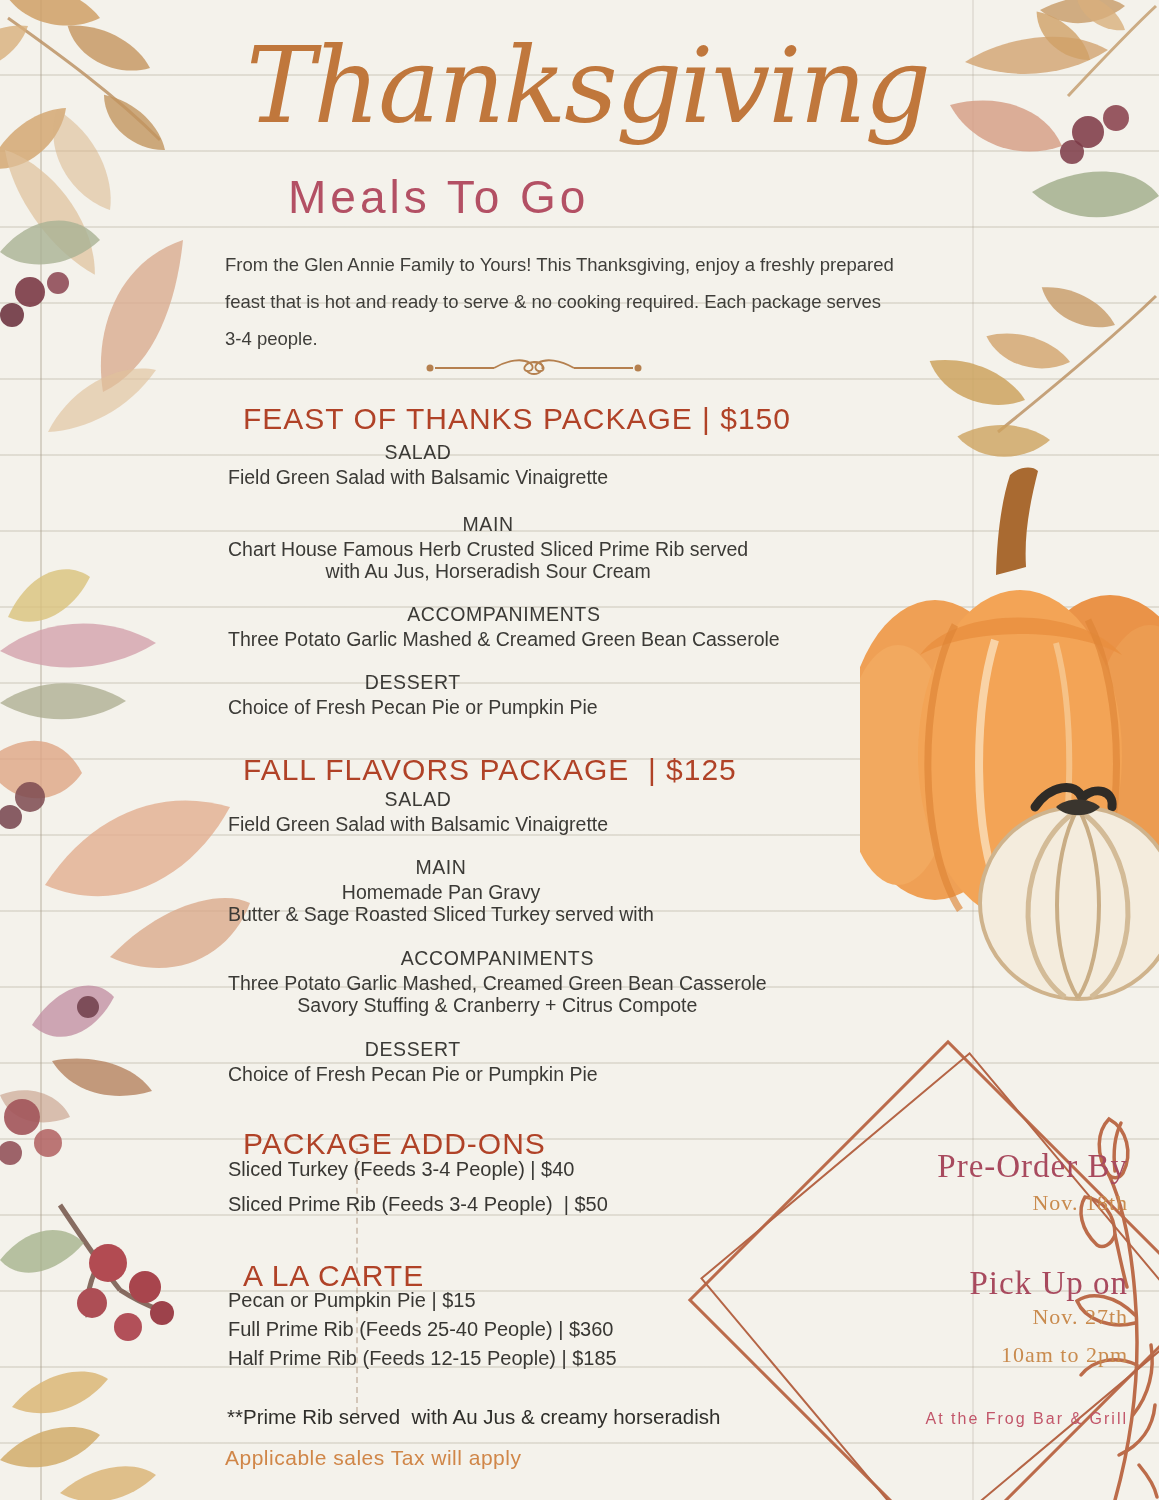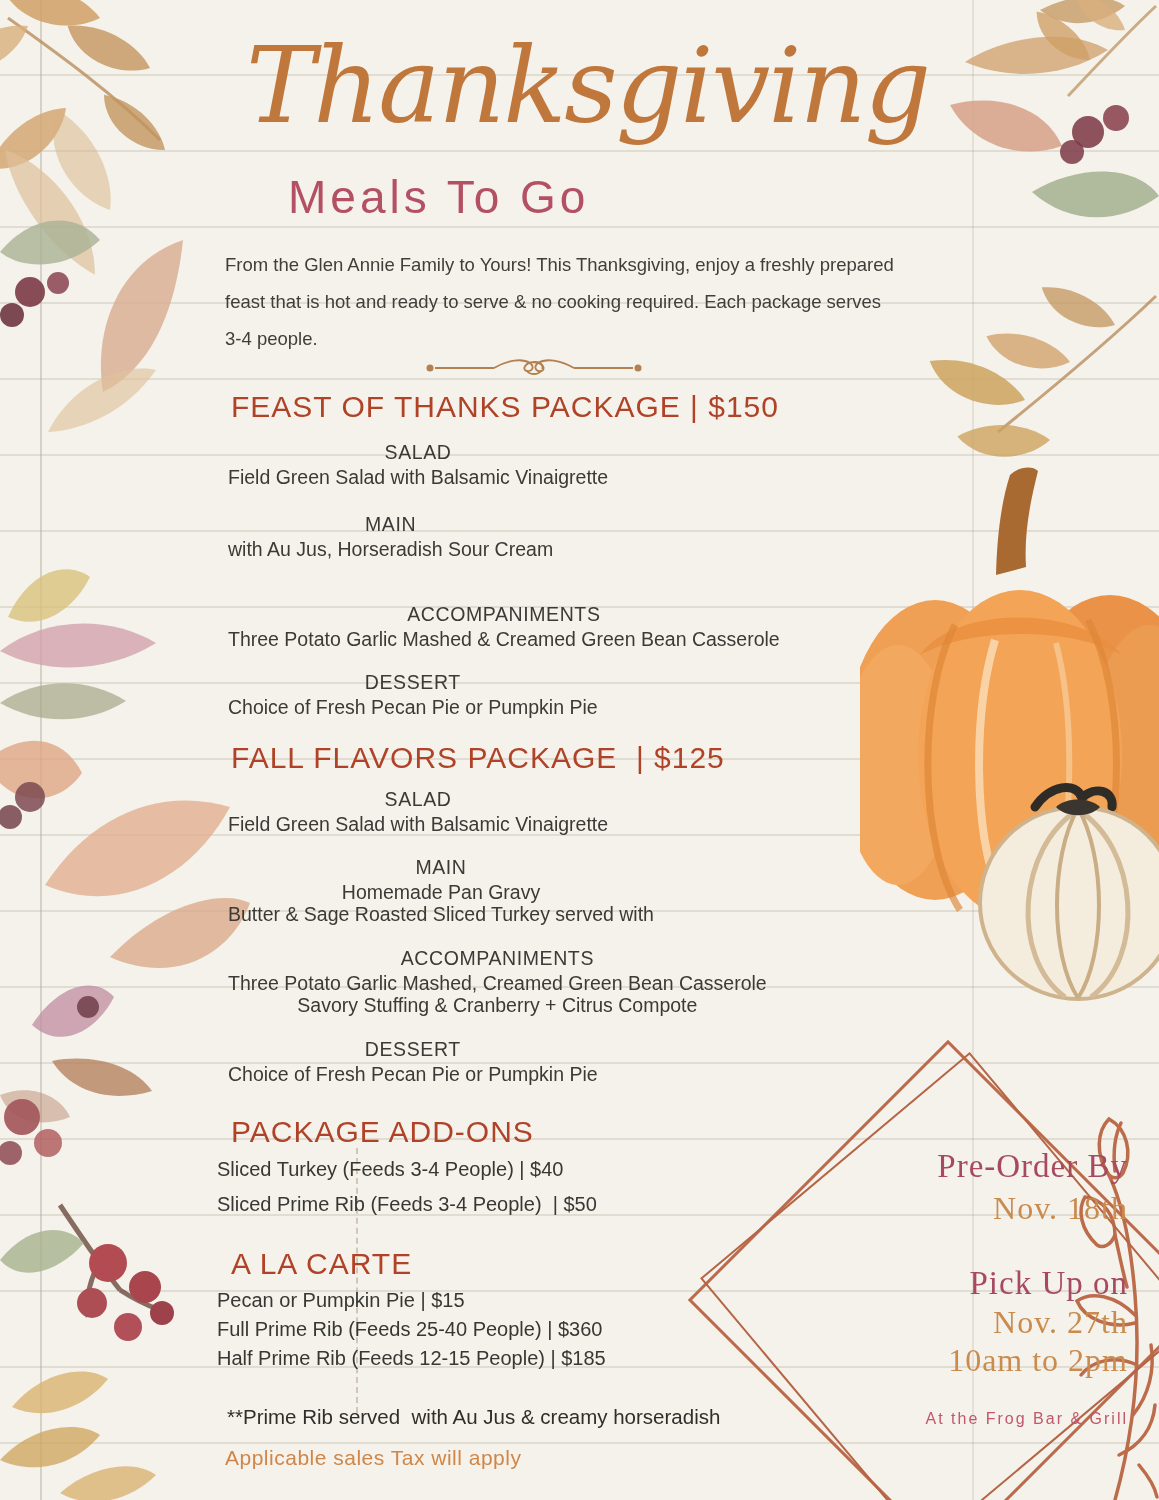--- a/index.html
+++ b/index.html
@@ -29,39 +29,39 @@
     position:absolute;left:288px;top:170px;
     font-family:Liberation Sans, sans-serif;font-size:46px;color:#b35064;
     letter-spacing:4px;
   }
   .intro{
     position:absolute;left:225px;top:246px;width:672px;margin:0;
     font-size:18.5px;line-height:37px;color:#3f3e3a;
   }
   .divider{position:absolute;left:424px;top:354px;}
   .pkg-heading{
-    position:absolute;left:227px;margin:4px;
+    position:absolute;left:227px;margin:16px;
     font-size:30px;font-weight:400;letter-spacing:1px;color:#b04227;
     white-space:pre;
   }
   .section{position:absolute;left:228px;font-size:19.5px;text-align:center;}
   .section .label{letter-spacing:0.6px;margin-bottom:3px;line-height:22px;color:#3b3a36;}
   .section .line{line-height:22px;color:#3b3a36;}
-  .item-line{position:absolute;left:217px;font-size:20px;color:#383733;white-space:pre;}
+  .item-line{position:absolute;left:228px;font-size:20px;color:#383733;white-space:pre;}
   .note{position:absolute;left:227px;font-size:20.5px;color:#2f2e2a;white-space:pre;}
   .tax{position:absolute;left:225px;font-size:21px;color:#d08648;letter-spacing:0.5px;}
 
   .diamond{position:absolute;border:3px solid #bb6b4b;}
   .d1{left:764px;top:1116px;width:362px;height:362px;transform:rotate(45deg);}
   .d2{left:772px;top:1124px;width:348px;height:348px;border-width:2.5px;border-color:#b56546;transform:rotate(50deg);}
 
   .order-text{position:absolute;width:360px;left:768px;text-align:right;
     font-family:"Liberation Serif", serif;}
   .order-rose{color:#a84a5e;font-size:33px;letter-spacing:1px;}
-  .order-gold{color:#c98b4e;font-size:32px;letter-spacing:1px;}
+  .order-gold{color:#c98b4e;font-size:22px;letter-spacing:1px;}
   .order-loc{font-family:"Liberation Sans", sans-serif;color:#c2566a;font-size:16px;letter-spacing:2px;}
 </style>
 </head>
 <body>
 
 <div class="page">
 
   <svg width="0" height="0" style="position:absolute">
       <defs>
     <path id="leafshape" d="M0 0 C22 -28 70 -40 102 -14 C70 12 26 14 0 0 Z"></path>
@@ -192,20 +192,21 @@
   </svg>
 
   <h2 class="pkg-heading" style="top:386px">FEAST OF THANKS PACKAGE | $150</h2>
 
   <div class="section" style="top:441px">
     <div class="label">SALAD</div>
     <div class="line">Field Green Salad with Balsamic Vinaigrette</div>
   </div>
   <div class="section" style="top:513px">
     <div class="label">MAIN</div>
+    <div class="line">Chart House Famous Herb Crusted Sliced Prime Rib served</div>
     <div class="line">with Au Jus, Horseradish Sour Cream</div>
   </div>
   <div class="section" style="top:603px">
     <div class="label">ACCOMPANIMENTS</div>
     <div class="line">Three Potato Garlic Mashed &amp; Creamed Green Bean Casserole</div>
   </div>
   <div class="section" style="top:671px">
     <div class="label">DESSERT</div>
     <div class="line">Choice of Fresh Pecan Pie or Pumpkin Pie</div>
   </div>

